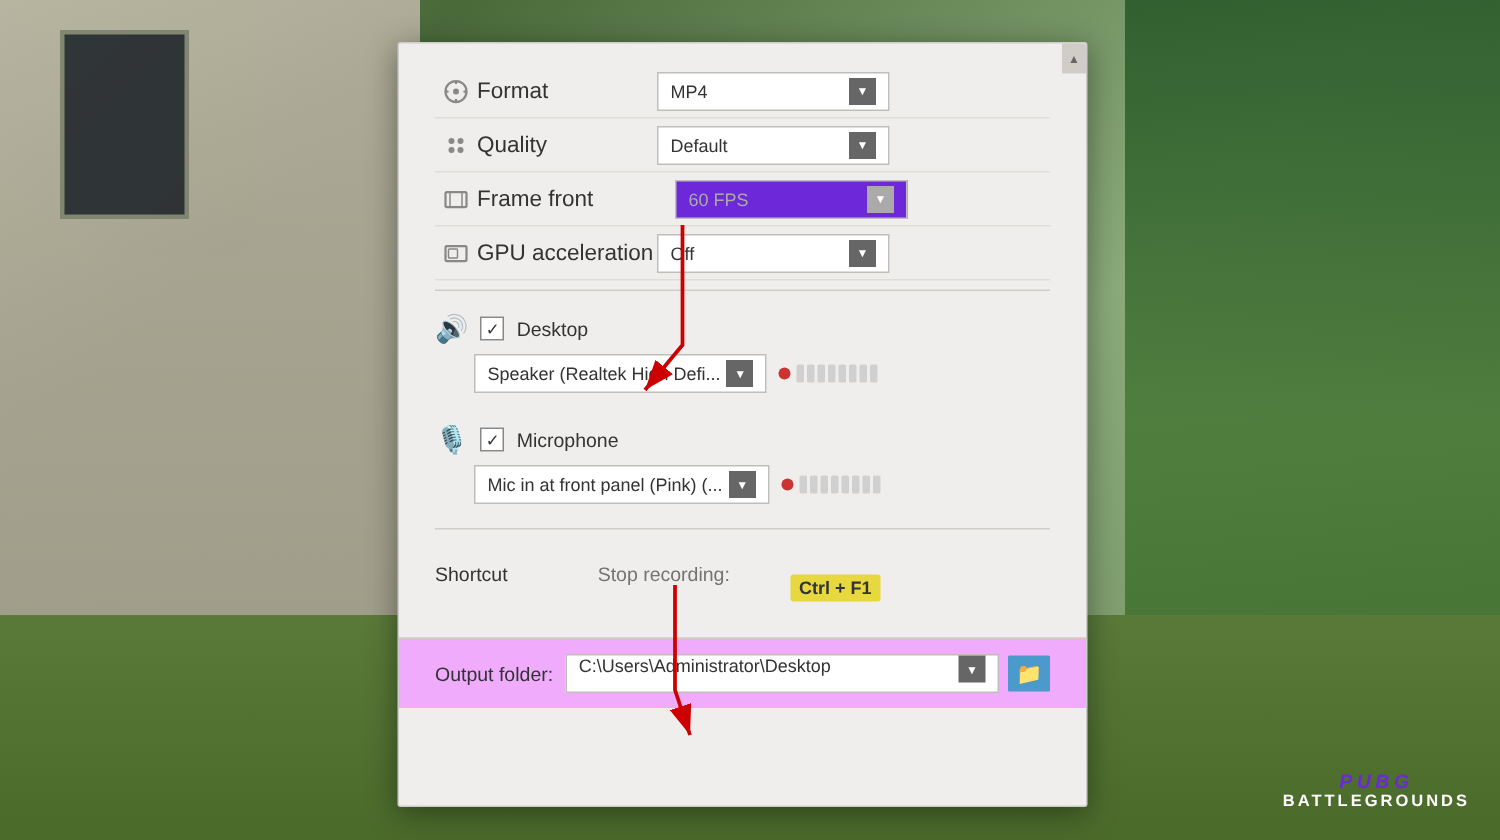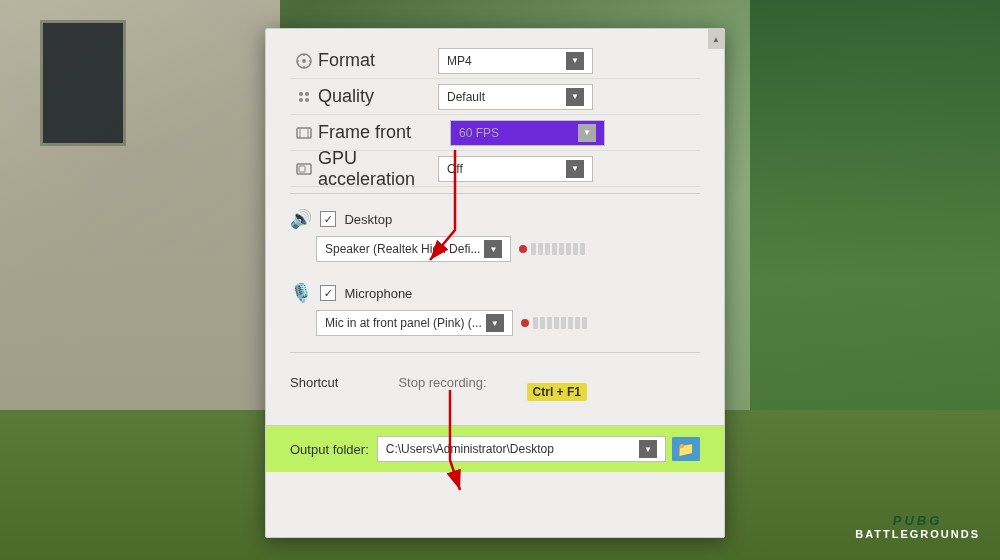--- a/index.html
+++ b/index.html
@@ -72,21 +72,21 @@
     .pubg-logo {
       position: absolute;
       bottom: 20px;
       right: 20px;
       text-align: center;
       z-index: 10;
     }
     .pubg-logo .pubg-text {
       font-size: 13px;
       font-weight: 900;
-      color: #14532d;
+      color: #6d28d9;
       letter-spacing: 3px;
       display: block;
       font-style: italic;
     }
     .pubg-logo .battlegrounds-text {
       font-size: 11px;
       font-weight: 900;
       color: white;
       letter-spacing: 2px;
       display: block;
@@ -141,21 +141,21 @@
       display: flex;
       align-items: center;
       justify-content: center;
       color: #888;
       font-size: 14px;
       flex-shrink: 0;
     }
 
     .setting-label {
       width: 120px;
-      font-size: 18px;
+      font-size: 15px;
       color: #333;
       flex-shrink: 0;
     }
 
     .setting-control {
       flex: 1;
       display: flex;
       align-items: center;
     }
 
@@ -329,33 +329,32 @@
       border-radius: 2px;
       margin-top: 20px;
     }
 
     
     .output-row {
       display: flex;
       align-items: center;
       padding: 10px 24px;
       border-top: 1px solid #d0ccc8;
-      background: #bef264;
+      background: #f0abfc;
     }
 
     .output-label {
       font-size: 13px;
       color: #333;
       margin-right: 8px;
       flex-shrink: 0;
     }
 
     .output-path {
       display: flex;
-      align-items: center;
       background: white;
       border: 1px solid #c0bebb;
       height: 26px;
       flex: 1;
       padding: 0 8px;
       font-size: 12px;
       color: #333;
     }
 
     .output-path-text {

